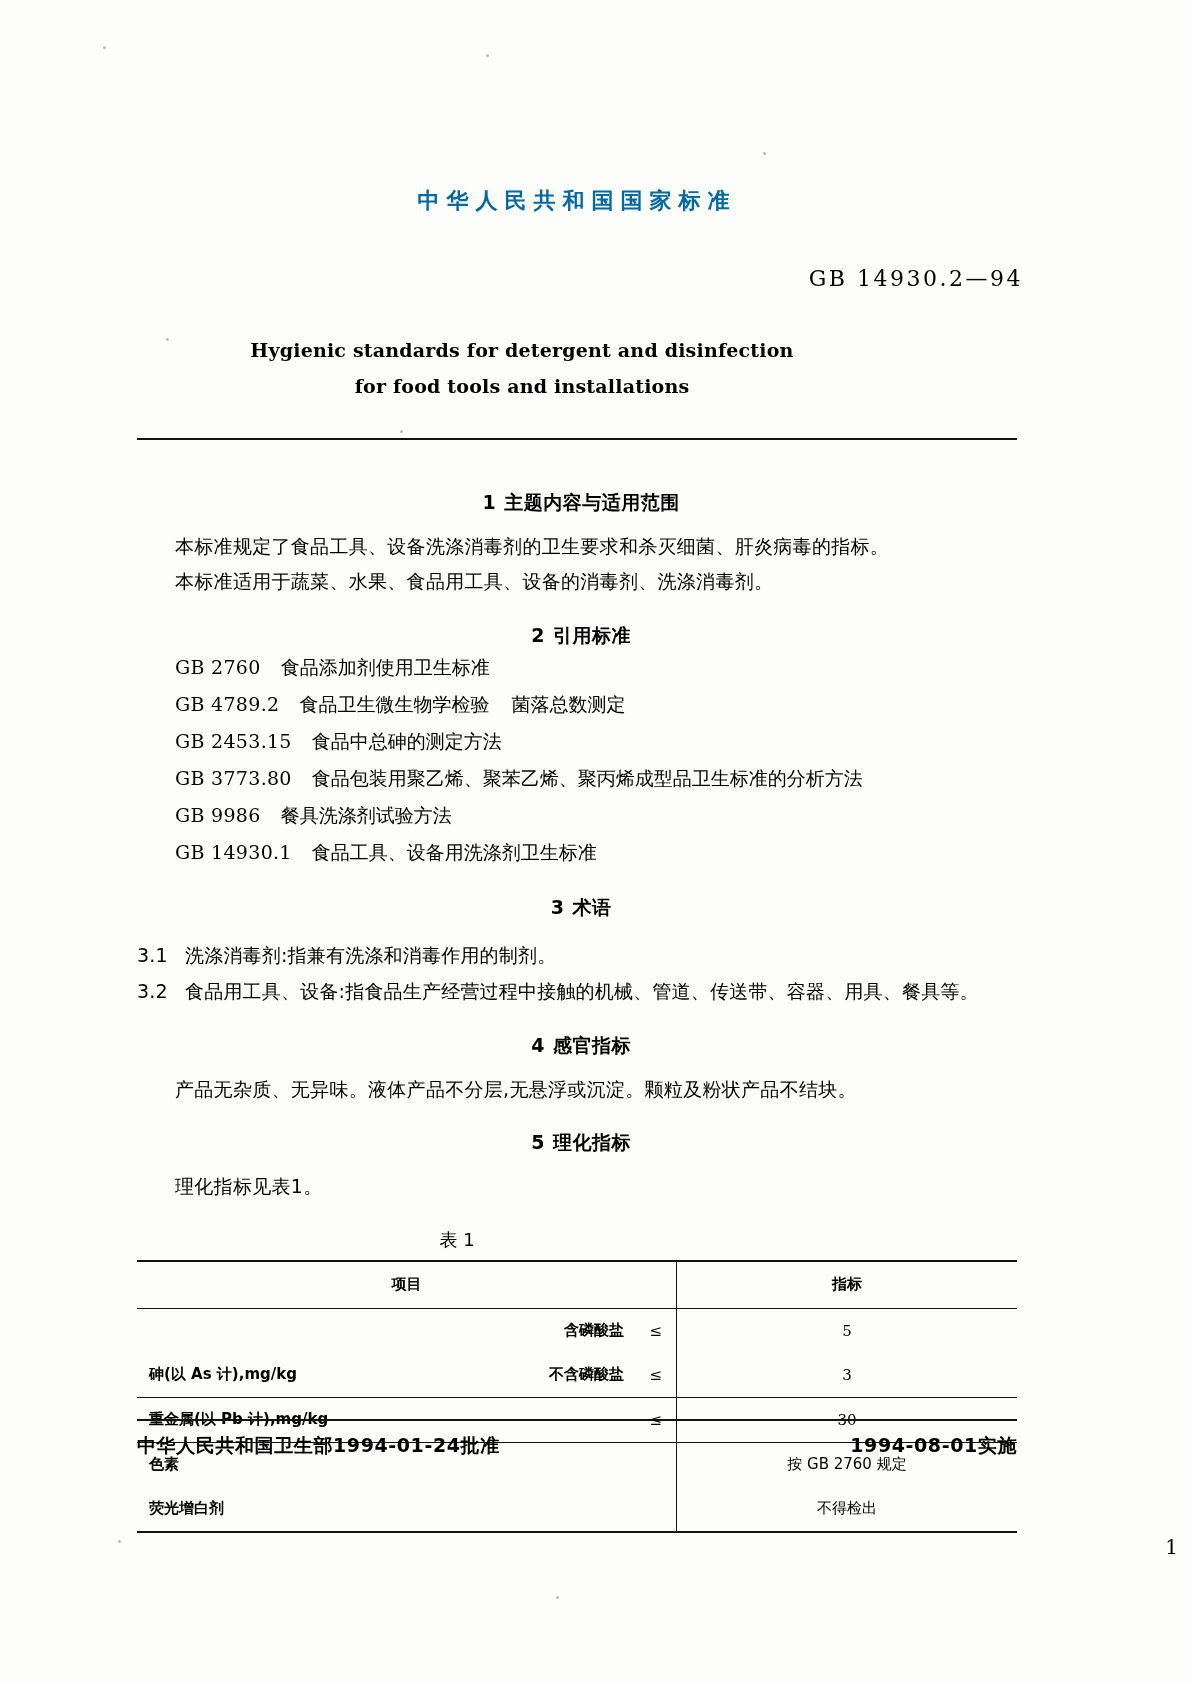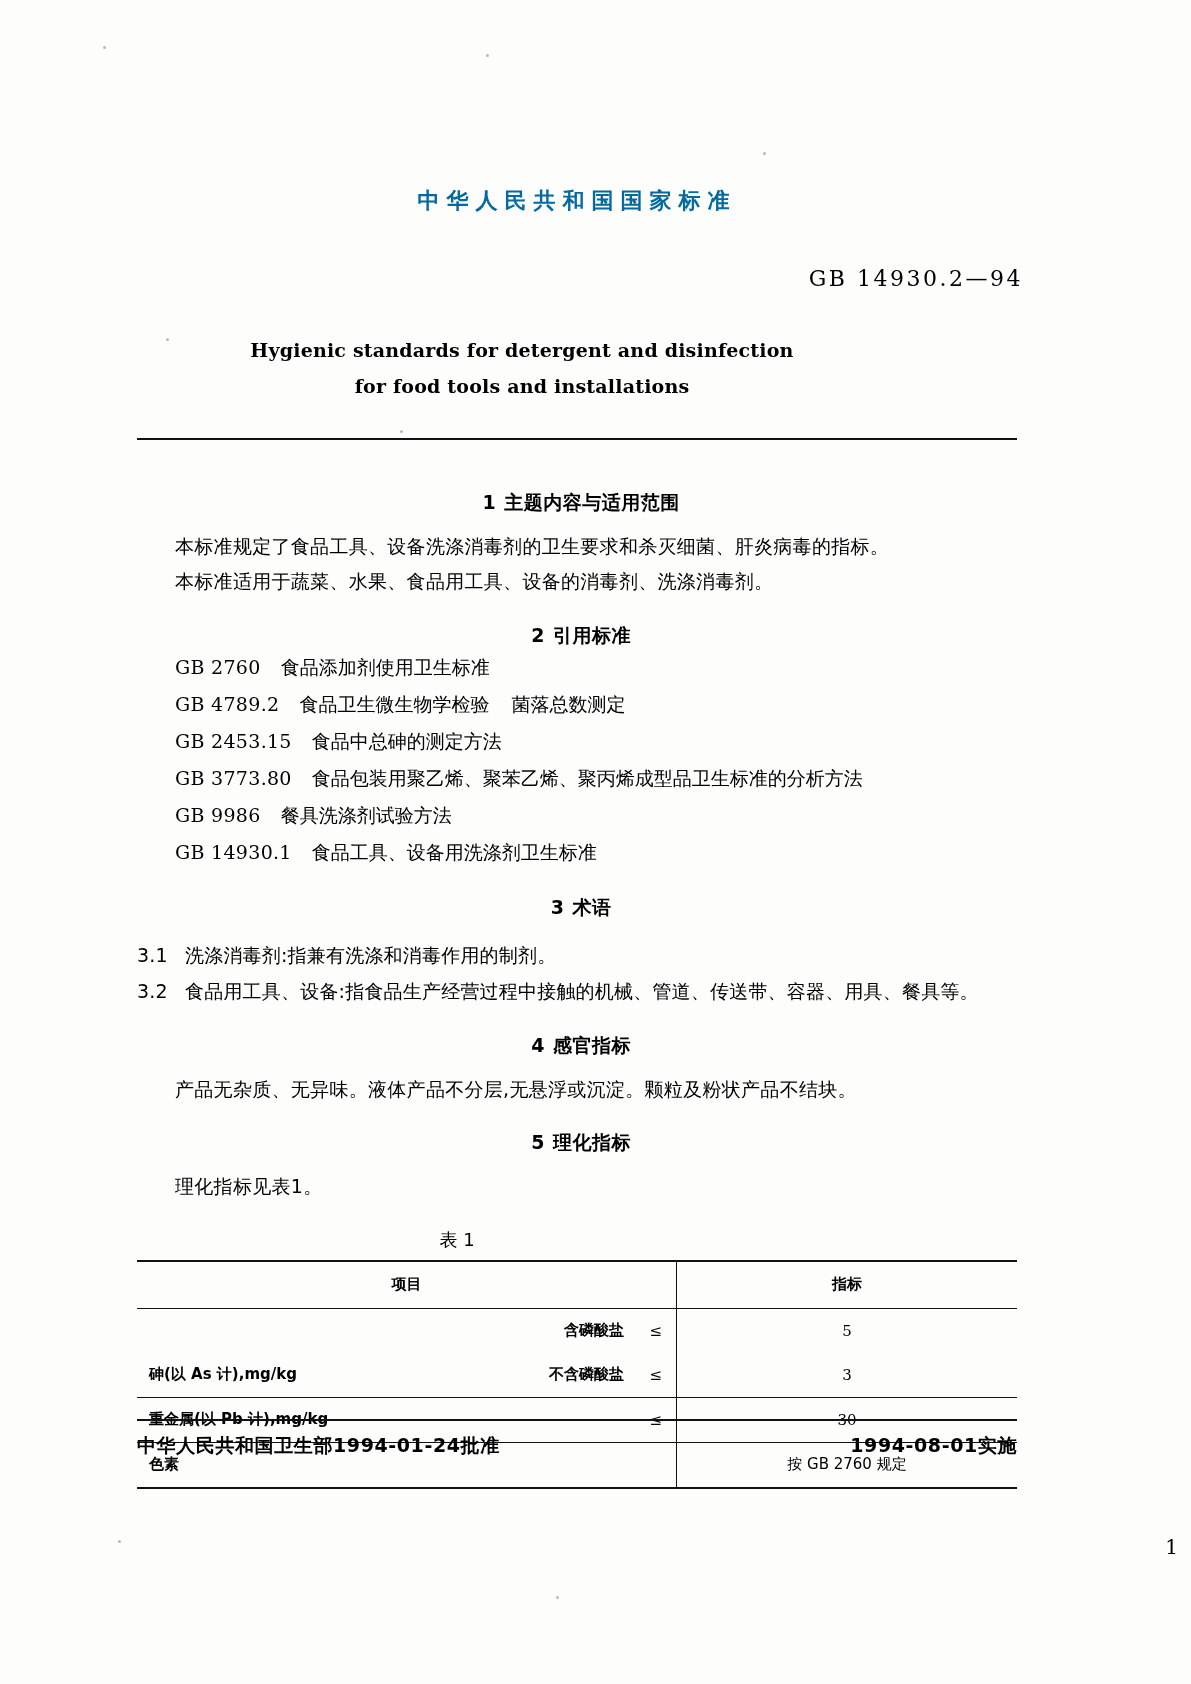--- a/index.html
+++ b/index.html
@@ -365,20 +365,29 @@
         <tr class="datarow">
           <td class="lcol">
             <div class="item-flex">
               <span class="item-name">色素</span>
               <span class="item-qual"></span>
             </div>
           </td>
           <td class="rcol">按 GB 2760 规定</td>
         </tr>
 
+        <tr class="datarow">
+          <td class="lcol">
+            <div class="item-flex">
+              <span class="item-name">荧光增白剂</span>
+              <span class="item-qual"></span>
+            </div>
+          </td>
+          <td class="rcol">不得检出</td>
+        </tr>
 
         <tr class="bottomline">
           <td></td>
           <td></td>
         </tr>
       </tbody>
         </table>
 
     </div>
   </div>

